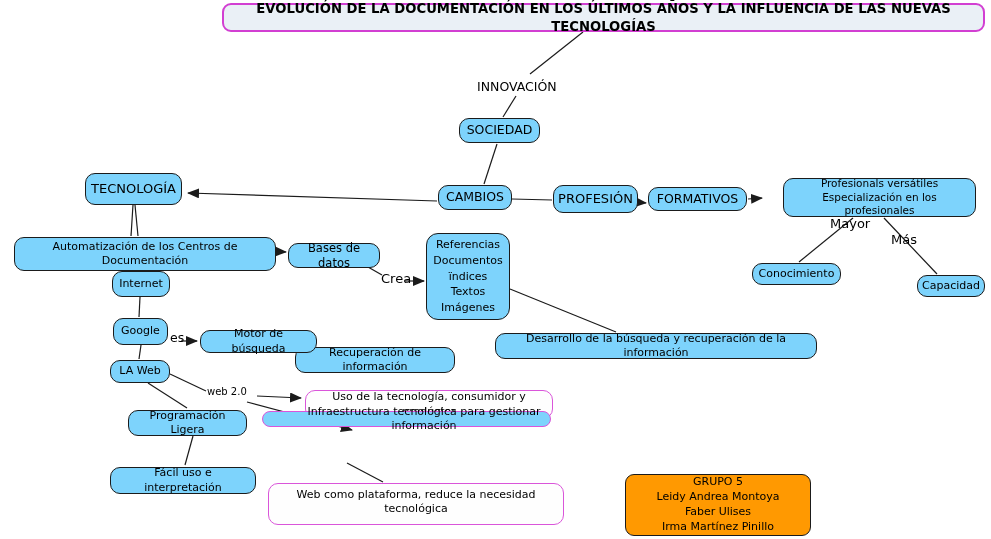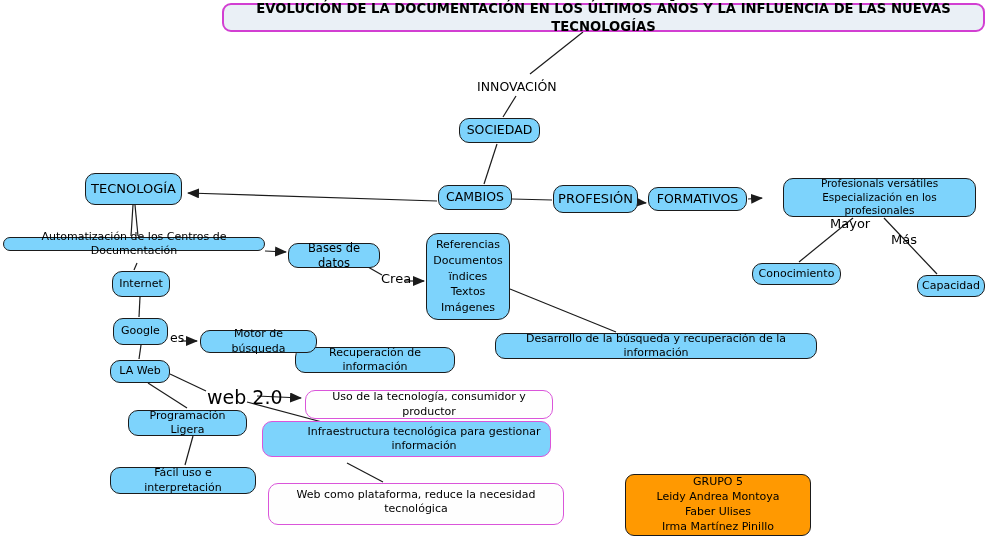--- a/index.html
+++ b/index.html
@@ -21,21 +21,21 @@
   .node.toptext{align-items:flex-start;padding-top:4px;}
   #title-node{
     border:2px solid #d23fd2;border-radius:9px;font-weight:bold;font-size:13.2px;
     background:#eaf0f6;letter-spacing:0px;
   }
   #credits-node{
     background:#ff9901;border:1px solid #1b1b1b;border-radius:9px;
     flex-direction:column;font-size:11px;line-height:1.35;
   }
   .linklabel{position:absolute;font-size:12.5px;white-space:nowrap;}
-  .linklabel.lg{font-size:19px;}
+  .linklabel.lg{font-size:10px;}
   .sub{display:block;width:100%;}
 </style>
 </head>
 <body>
 
 <div id="canvas">
 
   <svg id="wires" xmlns="http://www.w3.org/2000/svg" viewBox="0 0 991 539">
     <defs>
       <marker id="arw" markerUnits="userSpaceOnUse" markerWidth="13" markerHeight="11" refX="11" refY="5" orient="auto">
@@ -90,21 +90,21 @@
 
   <div class="linklabel" style="left:830px;top:216px;font-size:13px;">Mayor</div>
   <div class="linklabel" style="left:891px;top:232px;font-size:13px;">Más</div>
 
   <div class="node" style="left:752px;top:263px;width:89px;height:22px;">Conocimiento</div>
 
   <div class="node" style="left:917px;top:275px;width:68px;height:22px;">Capacidad</div>
 
   <div class="node big" style="left:85px;top:173px;width:97px;height:32px;font-size:13px;">TECNOLOGÍA</div>
 
-  <div class="node" style="left:3px;top:237px;width:262px;height:14px;">Automatización de los Centros de Documentación</div>
+  <div class="node" style="left:14px;top:237px;width:262px;height:34px;">Automatización de los Centros de Documentación</div>
 
   <div class="node" style="left:288px;top:243px;width:92px;height:25px;font-size:11.5px;">Bases de datos</div>
 
   <div class="linklabel" style="left:381px;top:271px;font-size:13px;">Crea</div>
 
   <div class="node multiline" style="left:426px;top:233px;width:84px;height:87px;border-radius:12px;line-height:1.45;">
     <span class="sub">Referencias</span>
     <span class="sub">Documentos</span>
     <span class="sub">ïndices</span>
     <span class="sub">Textos</span>
@@ -124,21 +124,21 @@
   <div class="node" style="left:110px;top:360px;width:60px;height:23px;">LA Web</div>
 
   <div class="node" style="left:495px;top:333px;width:322px;height:26px;">Desarrollo de la búsqueda y recuperación de la información</div>
 
   <div class="linklabel lg" style="left:207px;top:386px;">web 2.0</div>
 
   <div class="node pink whitefill" style="left:305px;top:390px;width:248px;height:29px;">Uso de la tecnología, consumidor y productor</div>
 
   <div class="node" style="left:128px;top:410px;width:119px;height:26px;">Programación Ligera</div>
 
-  <div class="node pink" style="left:262px;top:421px;width:289px;height:36px;padding-left:40px;">Infraestructura tecnológica para gestionar información</div>
+  <div class="node pink" style="left:262px;top:411px;width:289px;height:16px;padding-left:40px;">Infraestructura tecnológica para gestionar información</div>
 
   <div class="node" style="left:110px;top:467px;width:146px;height:27px;">Fácil uso e interpretación</div>
 
   <div class="node pink whitefill toptext" style="left:268px;top:483px;width:296px;height:42px;">Web como plataforma, reduce la necesidad tecnológica</div>
 
   <div id="credits-node" class="node" style="left:625px;top:474px;width:186px;height:62px;">
     <span class="sub">GRUPO 5</span>
     <span class="sub">Leidy Andrea Montoya</span>
     <span class="sub">Faber Ulises</span>
     <span class="sub">Irma Martínez Pinillo</span>

